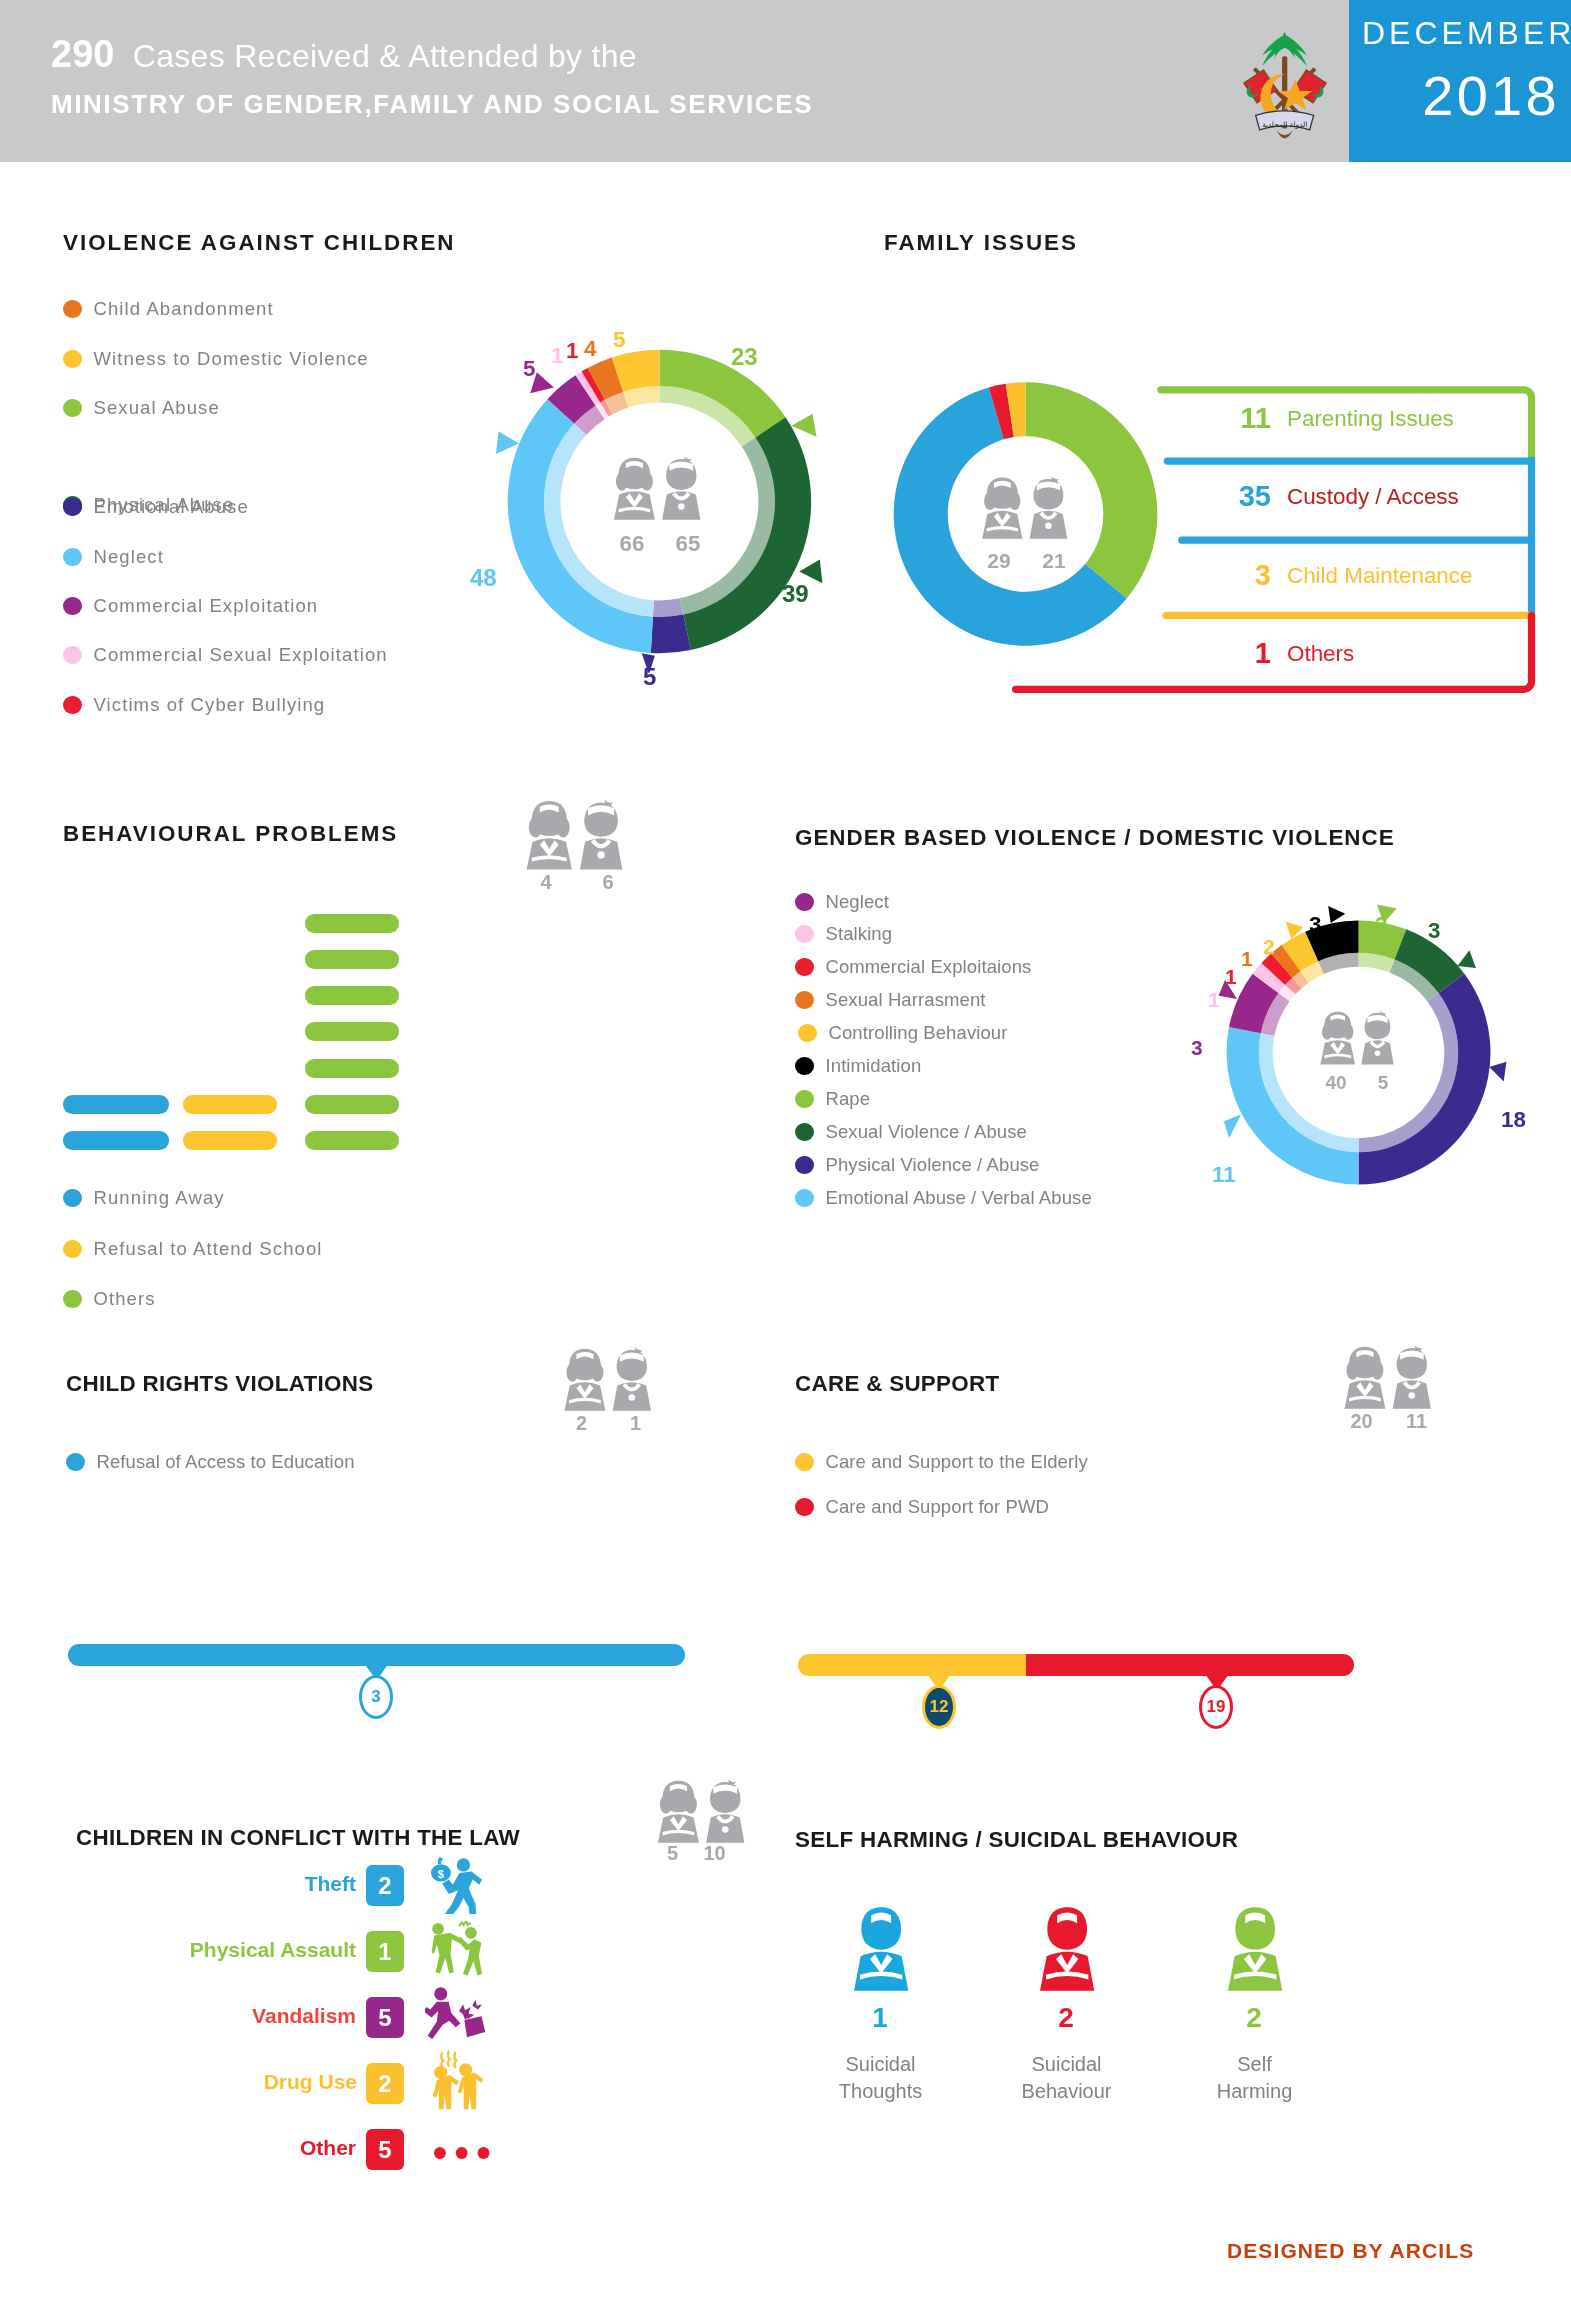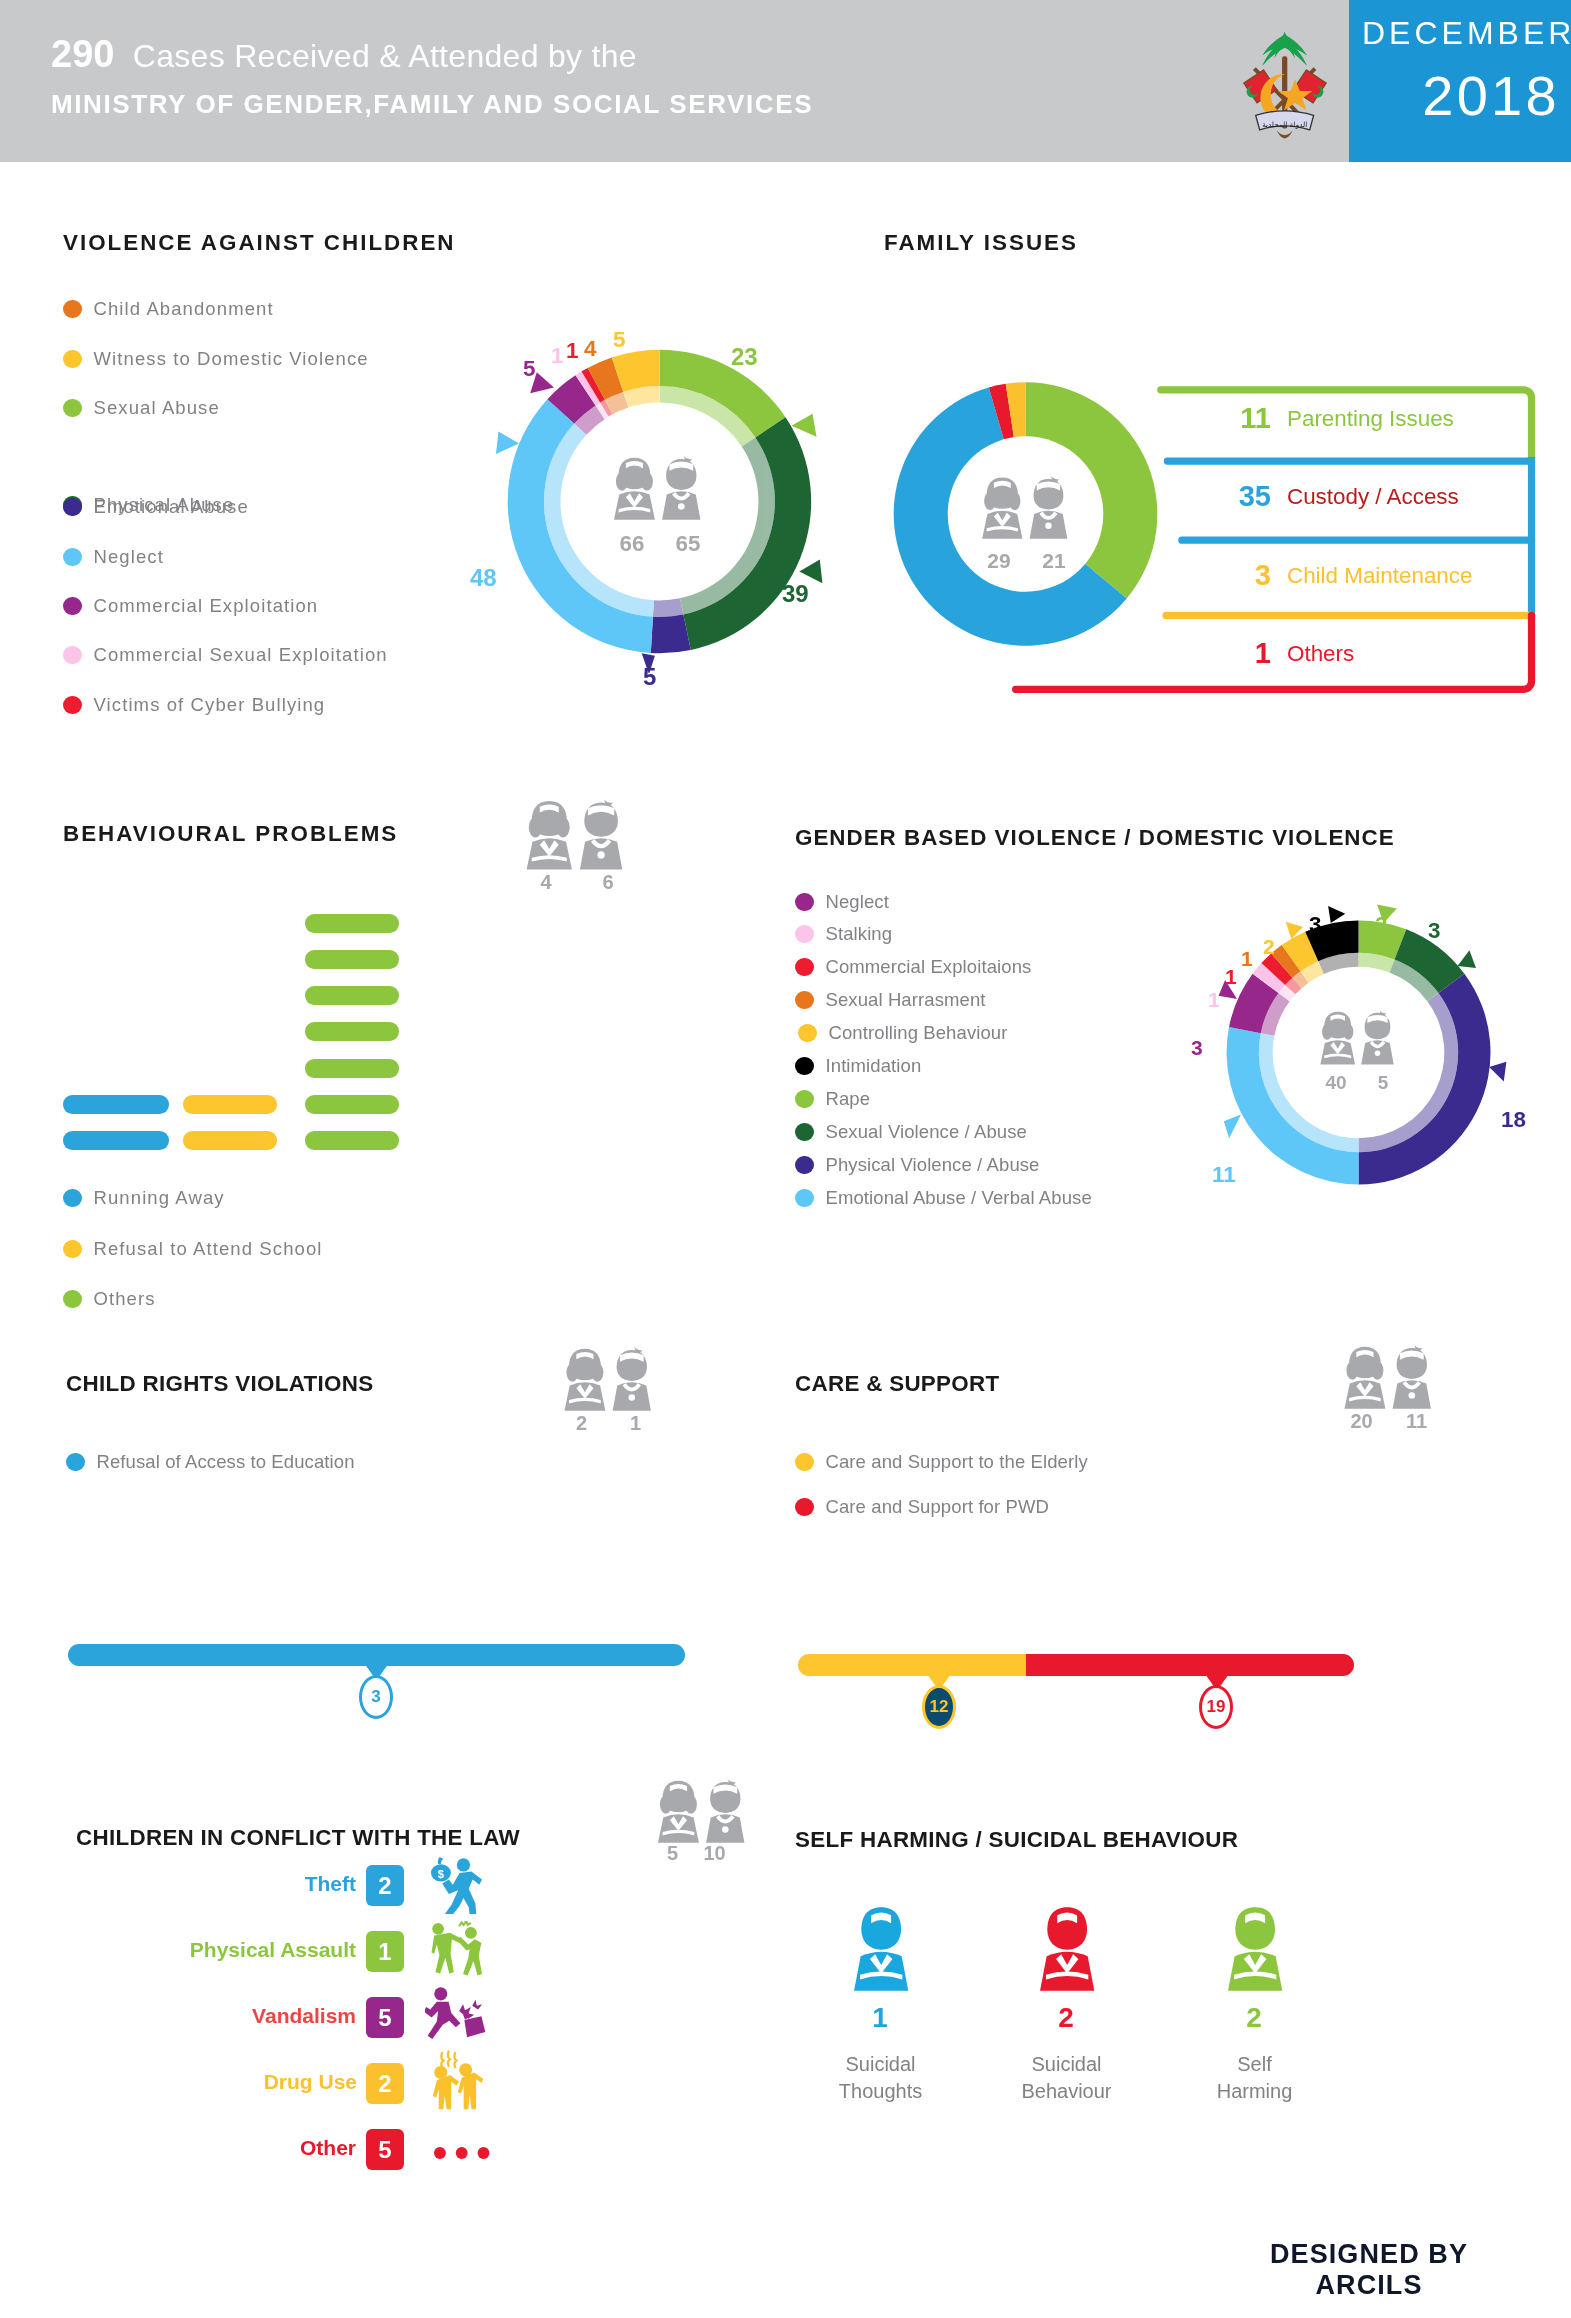--- a/index.html
+++ b/index.html
@@ -573,14 +573,14 @@
     <path d="M38 73 l9 16 l9 -16 l8 7 l-17 22 l-17 -22 Z" fill="#ffffff"></path>
     <path d="M15 104 q32 -10 64 0 l0 7 q-32 -10 -64 0 Z" fill="#ffffff"></path>
   </g>
 </svg>
 <div class="abs" style="left:1208px; top:2002px; width:92px; text-align:center; font-size:28px; font-weight:bold; color:#8cc63f;">2</div>
 <div class="abs" style="left:1195px; top:2051px; width:119px; text-align:center; font-size:20px; color:#808285; line-height:1.35;">
   <span>Self</span><br>
   <span>Harming</span>
 </div>
 
-<div class="abs" style="left:1227px; top:2239px; width:284px; text-align:center; font-size:27px; font-weight:bold; letter-spacing:1.1px; color:#0f172a;">DESIGNED BY ARCILS</div>
+<div class="abs" style="left:1227px; top:2239px; width:284px; text-align:left; font-size:21px; font-weight:bold; letter-spacing:1.1px; color:#c2410c;">DESIGNED BY ARCILS</div>
 
 
 </body></html>

